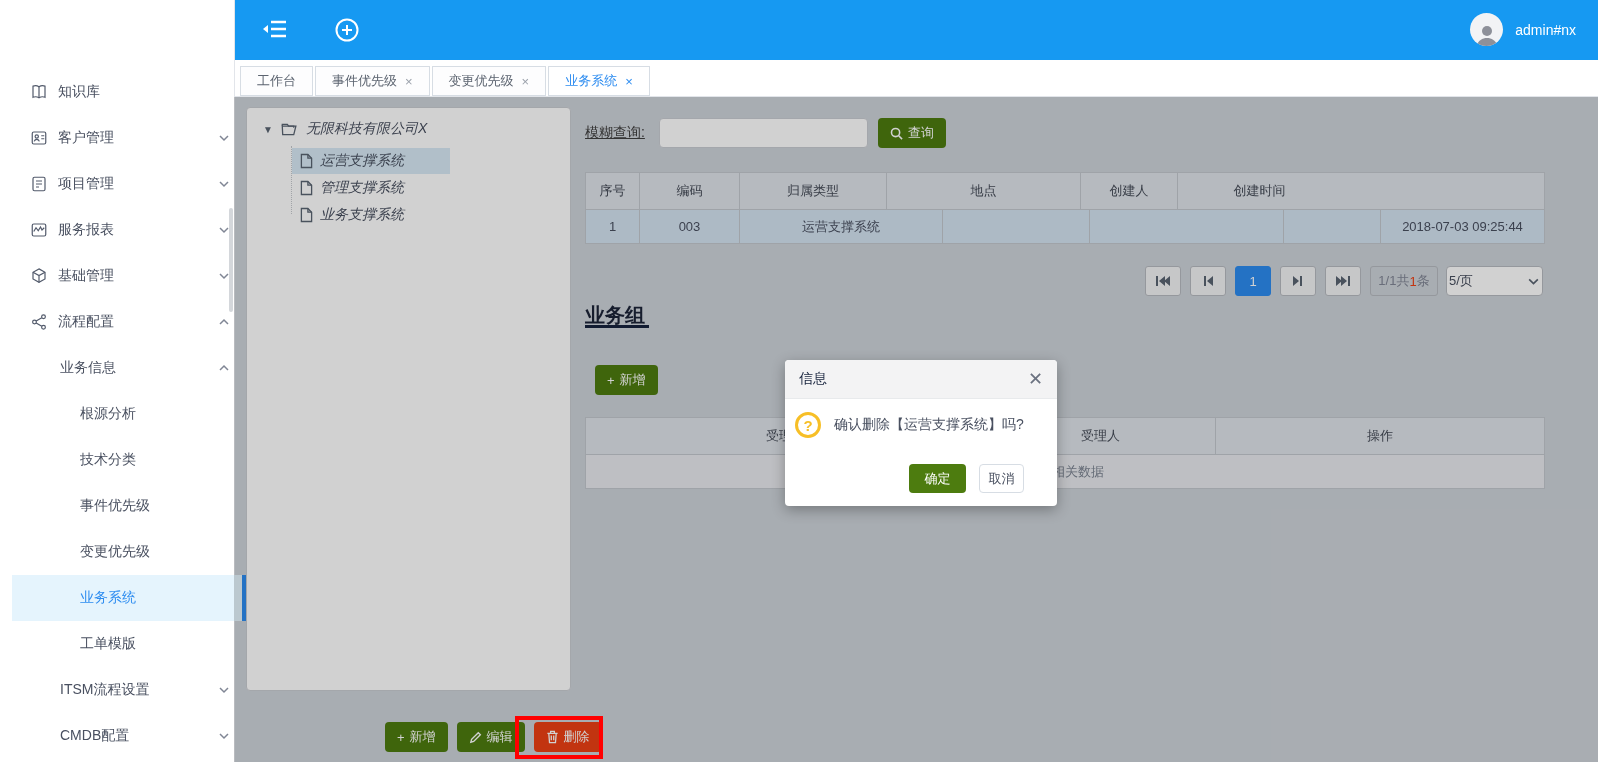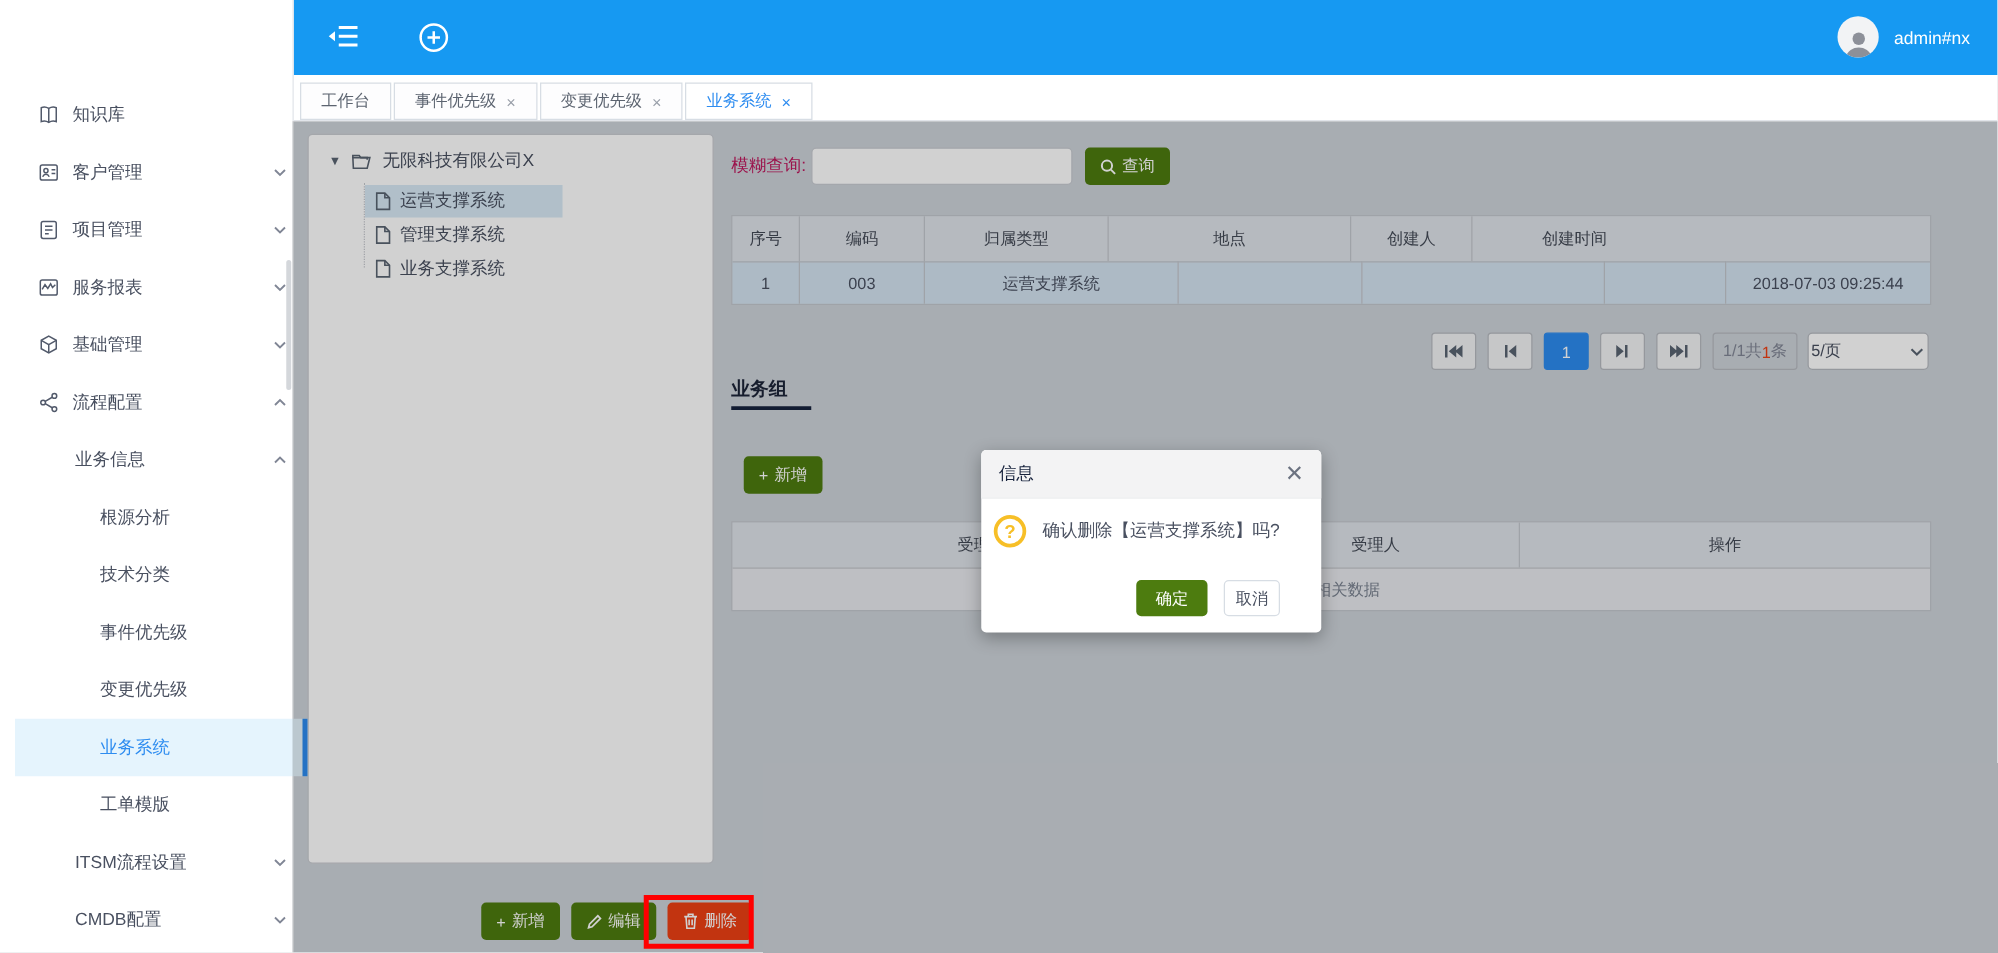--- a/index.html
+++ b/index.html
@@ -51,34 +51,34 @@
   
   .tree-panel{position:absolute;left:12px;top:10px;width:325px;height:584px;background:#fff;
     border:1px solid #c9ccd1;border-radius:4px;box-sizing:border-box;}
   .tree-root{position:absolute;left:16px;top:12px;display:flex;align-items:center;gap:8px;cursor:pointer;}
   .tree-caret{font-size:10px;color:#5a6472;}
   .tree-kids{position:absolute;left:0;top:40px;}
   .tree-guide{position:absolute;left:44px;top:38px;height:68px;border-left:1px dotted #c5c8ce;}
   .tree-child{position:relative;margin-left:45px;margin-bottom:1px;width:150px;height:26px;
     display:flex;align-items:center;gap:7px;padding-left:8px;cursor:pointer;}
   .tree-child.selected{background:#d8eaf6;}
-  .tree-label{font-size:14px;color:#495060;}
+  .tree-label{font-size:14px;color:#495060;font-style:italic;}
 
   
   .tree-actions{position:absolute;left:151px;top:625px;display:flex;gap:9px;}
   .btn{display:flex;align-items:center;justify-content:center;gap:5px;height:30px;border-radius:4px;
     background:#4d7c0f;color:#fff;font-size:13px;padding:0 12px;cursor:pointer;border:none;box-sizing:border-box;}
   .btn.danger{background:#ed4014;}
   .annotation-box{position:absolute;left:281px;top:619px;width:88px;height:43px;
     border:4px solid #ff0000;box-sizing:border-box;z-index:110;}
 
   
   .main-right{position:absolute;left:351px;top:0;width:960px;height:665px;}
   .search-row{position:absolute;left:0;top:21px;display:flex;align-items:center;height:30px;}
-  .search-label{margin-right:4px;color:#be185d;}
+  .search-label{margin-right:14px;color:#404040;text-decoration:underline;}
   .search-input{width:209px;height:30px;box-sizing:border-box;border:1px solid #c8ccd2;border-radius:4px;
     background:#fff;padding:0 8px;font-size:13px;margin-right:10px;}
   .btn-query{height:30px;}
 
   .tbl{position:absolute;left:0;width:960px;border:1px solid #c3c7cd;box-sizing:border-box;font-size:13px;}
   .tbl-head{display:flex;background:#dfe3e9;}
   .tbl-row{display:flex;background:#d4e3f1;}
   .tcell{box-sizing:border-box;display:flex;align-items:center;justify-content:center;
     border-right:1px solid #c3c7cd;color:#434a56;}
   .tbl-head .tcell{height:36px;}
@@ -95,21 +95,21 @@
   .pg-btn{width:36px;height:30px;border:1px solid #b6bac0;background:#f2f3f5;border-radius:3px;
     display:flex;align-items:center;justify-content:center;margin-right:9px;cursor:pointer;color:#5a6472;box-sizing:border-box;}
   .pg-btn.page-active{background:#2d8cf0;border-color:#2d8cf0;color:#fff;font-size:13px;}
   .pg-info{width:68px;height:30px;border:1px solid #b6bac0;border-radius:3px;box-sizing:border-box;
     display:flex;align-items:center;justify-content:center;color:#808695;font-size:13px;margin-right:8px;}
   .pg-info .red{color:#ed4014;}
   .pg-size{width:97px;height:30px;background:#fff;border:1px solid #b6bac0;border-radius:4px;box-sizing:border-box;
     display:flex;align-items:center;justify-content:space-between;padding:0 2px;font-size:13px;color:#495060;cursor:pointer;}
 
   
-  .group-title{position:absolute;left:0;top:205px;font-size:15px;font-weight:bold;color:#1c2438;}
+  .group-title{position:absolute;left:0;top:205px;font-size:20px;font-weight:bold;color:#1c2438;}
   .group-underline{position:absolute;left:0;top:228px;width:64px;height:3px;background:#17233d;}
   .btn-group-add{position:absolute;left:10px;top:268px;}
 
   
   .overlay{position:absolute;left:0;top:0;width:1364px;height:665px;background:rgba(0,0,0,0.18);z-index:50;}
   .dialog{position:absolute;left:551px;top:263px;width:272px;height:146px;background:#fff;border-radius:4px;
     box-shadow:0 4px 14px rgba(0,0,0,0.30);z-index:100;}
   .dlg-head{height:38px;background:#f3f3f4;border-bottom:1px solid #e8eaec;border-radius:4px 4px 0 0;
     display:flex;align-items:center;justify-content:space-between;padding:0 14px;}
   .dlg-title{font-size:14px;color:#17233d;}

